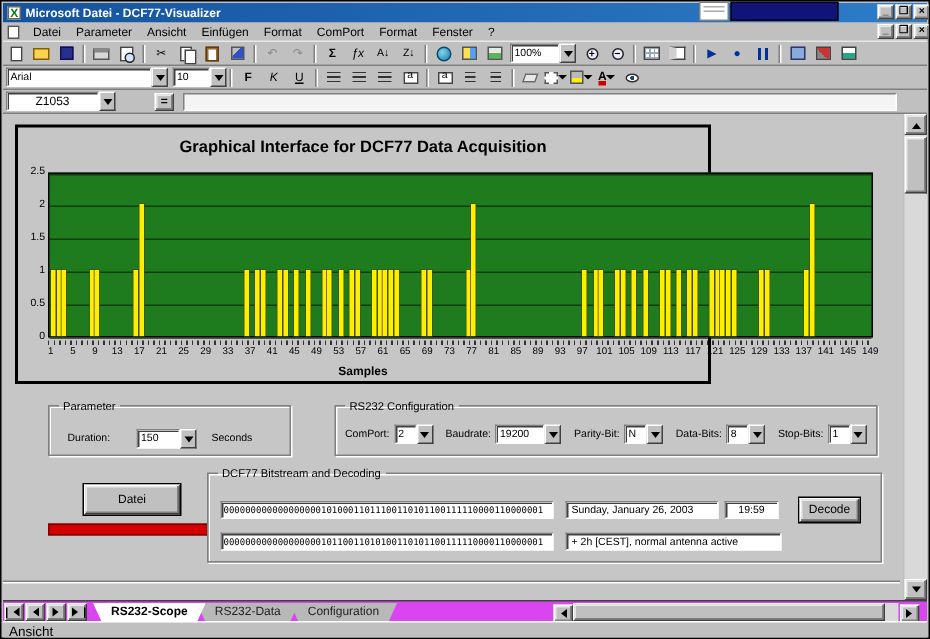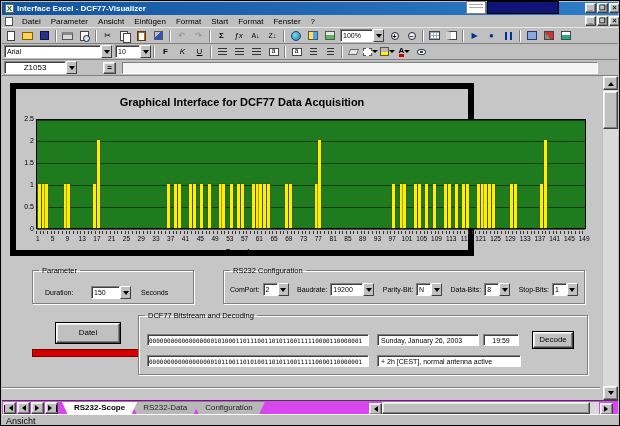--- a/index.html
+++ b/index.html
@@ -95,21 +95,21 @@
   .namebox { width:62px; height:13px; margin-left:2px; font-size:8px; padding:1px 3px; text-align:center; }
   .eqbtn { width:13px; height:12px; margin-left:26px; text-align:center; font-weight:bold; font-size:8px; line-height:10px; }
   .fxfield { flex:1; height:12px; margin:0 20px 0 6px; background:#f4f4f4; border:1px solid;
              border-color:#808080 #fff #fff #808080; }
 
   
   .sheet { position:absolute; left:1px; top:75px; width:600px; height:324px; background:#c6c6c6; }
 
   
   .chart { position:absolute; left:8px; top:7px; width:464px; height:173px; background:#c6c6c6;
-           border:6px solid #000000;text-decoration:underline; }
+           border:2px solid #000000;text-decoration:underline; }
   .chart-title { position:absolute; left:0; top:7px; width:100%; text-align:center; font-weight:bold; font-size:11px; }
   .plot { position:absolute; left:20px; top:30px; width:550px; height:110px; border:1px solid #000; }
   .gridline { position:absolute; left:0; width:100%; height:1px; background:rgba(10,25,10,.65); }
   .bar { position:absolute; bottom:0; width:3px; box-shadow:0 0 0 0.5px #4a4a00; }
   .ylab { position:absolute; width:17px; text-align:right; font-size:7px; }
   .xlab { position:absolute; width:15px; text-align:center; font-size:6.5px; }
   .tickstrip { position:absolute; height:3px; background:repeating-linear-gradient(90deg,#333 0 1px,transparent 1px 3.691px); }
   .samples-lab { position:absolute; width:100%; text-align:center; font-weight:bold; font-size:8px; }
 
   
@@ -149,40 +149,40 @@
   .statusbar { position:absolute; left:1px; top:413px; right:1px; height:12px; background:#c0c0c0;
                border-top:1px solid #fff; font-size:9px; padding:1px 4px; }
 </style>
 </head>
 <body>
 
 <div class="screen">
 
   <div class="titlebar">
     <span class="xl-icon">X</span>
-    <span class="ttext">Interface Excel - DCF77-Visualizer</span>
+    <span class="ttext">Microsoft Datei - DCF77-Visualizer</span>
   </div>
   <div class="frag-white">
       <i></i>
       <i></i>
     </div>
   <div class="frag-navy"></div>
   <div class="winbtn raised" style="left:584px;top:2px;">_</div>
   <div class="winbtn raised" style="left:596px;top:2px;">❐</div>
   <div class="winbtn raised" style="left:608px;top:2px;">×</div>
 
   <div class="menubar">
     <span class="doc-icon"></span>
     <span id="menu-items" style="display:flex;">
         <span class="menu-item">Datei</span>
         <span class="menu-item">Parameter</span>
         <span class="menu-item">Ansicht</span>
         <span class="menu-item">Einfügen</span>
         <span class="menu-item">Format</span>
-        <span class="menu-item">Start</span>
+        <span class="menu-item">ComPort</span>
         <span class="menu-item">Format</span>
         <span class="menu-item">Fenster</span>
         <span class="menu-item">?</span>
       </span>
   </div>
   <div class="winbtn raised" style="left:584px;top:15px;">_</div>
   <div class="winbtn raised" style="left:596px;top:15px;">❐</div>
   <div class="winbtn raised" style="left:608px;top:15px;">×</div>
 
   <div class="toolbar tb1">

